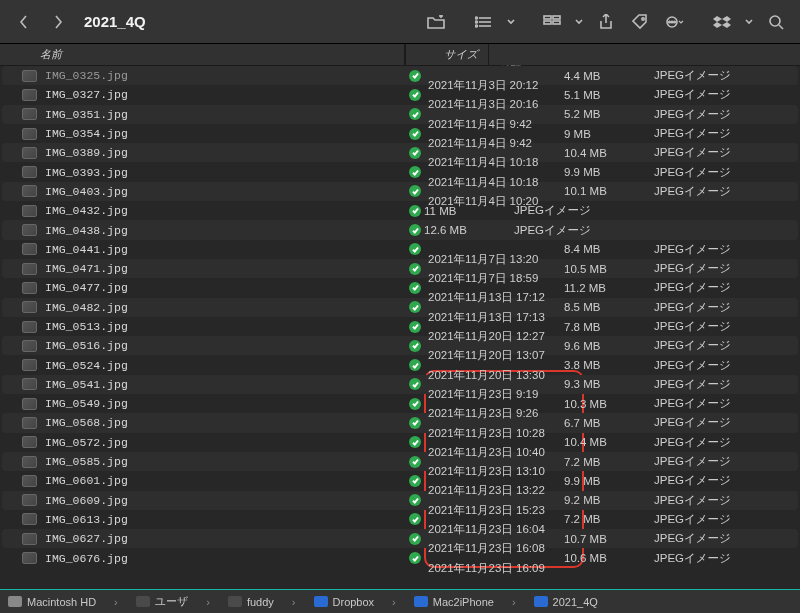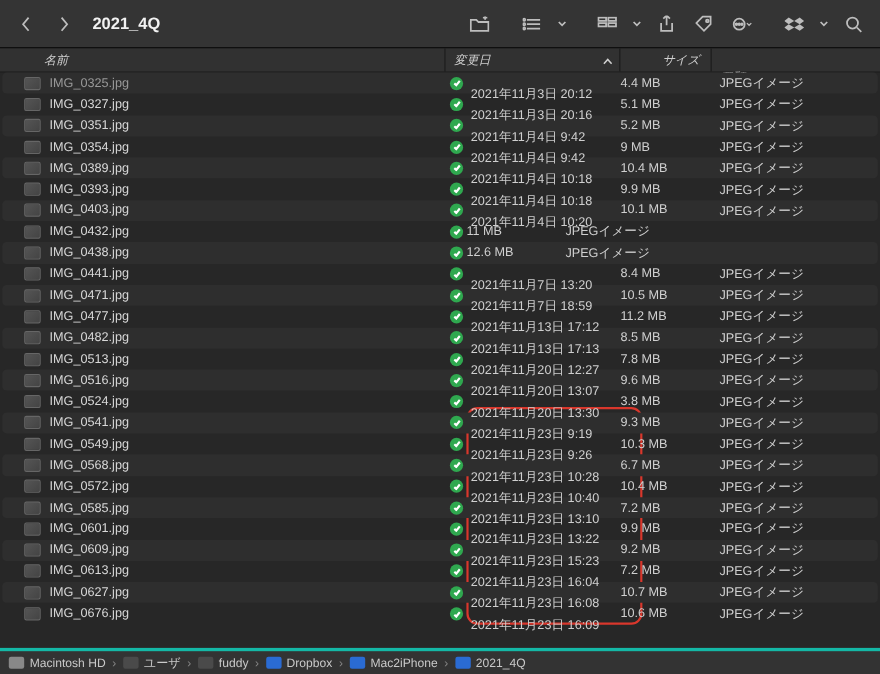--- a/index.html
+++ b/index.html
@@ -39,21 +39,21 @@
   .sort-caret { position:absolute; right:6px; top:5px; }
   
   .file-list { position:relative; }
   .row {
     height:19.3px; display:flex; align-items:center;
     font-size:11.5px; color:#d8d8d8;
     border-radius:4px; margin:0 2px;
   }
   .row.alt { background:#2e2e2e; }
   .row.top-cut { color:#999; }
-  .cell-name { width:404px; display:flex; align-items:center; gap:8px; padding-left:20px; }
+  .cell-name { width:404px; display:flex; align-items:center; gap:8px; padding-left:20px;font-family:Liberation Mono, monospace; }
   .cell-sync { width:18px; display:flex; justify-content:center; }
   .cell-date { width:140px; padding-left:4px; color:#cfcfcf;margin-top:20px; }
   .cell-size { width:82px;  text-align:left; padding-right:10px; color:#cfcfcf; }
   .cell-kind { flex:1; padding-left:8px; color:#cfcfcf; }
   .thumb {
     width:15px; height:12px; border-radius:2px; flex:none;
     background:linear-gradient(135deg,#555 0%,#444 100%);
     border:1px solid #666;
   }
   .sync-dot {
@@ -64,22 +64,22 @@
   
   .red-box {
     position:absolute; left:424px; top:370px;
     width:160px; height:198px;
     border:2.5px solid #d9372c; border-radius:10px;
     pointer-events:none;
   }
   
   .pathbar {
     position:absolute; bottom:0; left:0; right:0;
-    height:24px; background:#333; border-top:3px solid #14b8a6;
-    display:flex; align-items:center; gap:6px; padding:0 8px;
+    height:24px; background:#333; border-top:1px solid #14b8a6;
+    display:flex; align-items:center; gap:18px; padding:0 8px;
     font-size:11px; color:#c9c9c9;
   }
   .pathseg { display:flex; align-items:center; gap:5px; }
   .pathseg .pic { width:14px; height:11px; background:#4a4a4a; border-radius:2px; }
   .chev { color:#888; }
 </style>
 </head>
 <body>
 
 <div class="red-box"></div>
@@ -173,28 +173,20 @@
           <circle cx="7" cy="7" r="5"></circle>
           <line x1="11" y1="11" x2="15" y2="15"></line>
         </svg>
     </div>
   </div>
 </div>
 
 <div class="header-row">
   <div class="h-name">名前</div>
   <div class="col-divider"></div>
-  <div class="h-date">
-    <span>変更日</span>
-    <span class="sort-caret">
-      <svg width="9" height="9" viewBox="0 0 9 9">
-          <polyline points="1,6 4.5,2 8,6" stroke="#cfcfcf" fill="none" stroke-width="1.4"></polyline>
-        </svg>
-    </span>
-  </div>
   <div class="col-divider"></div>
   <div class="h-size">サイズ</div>
   <div class="col-divider"></div>
   <div class="h-kind">種類</div>
 </div>
 
 <div class="file-list" id="file-list">
     <div class="row alt top-cut">
       <div class="cell-name">
         <span class="thumb"></span>

